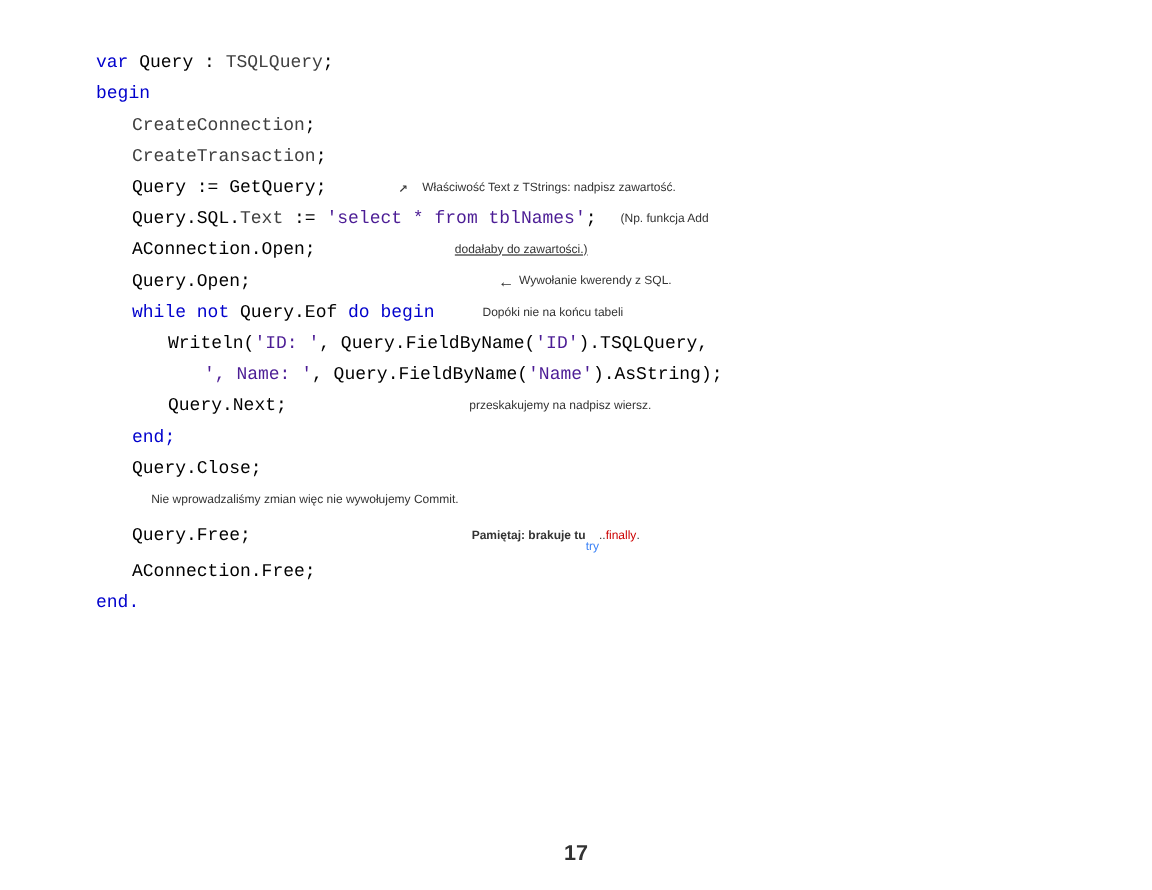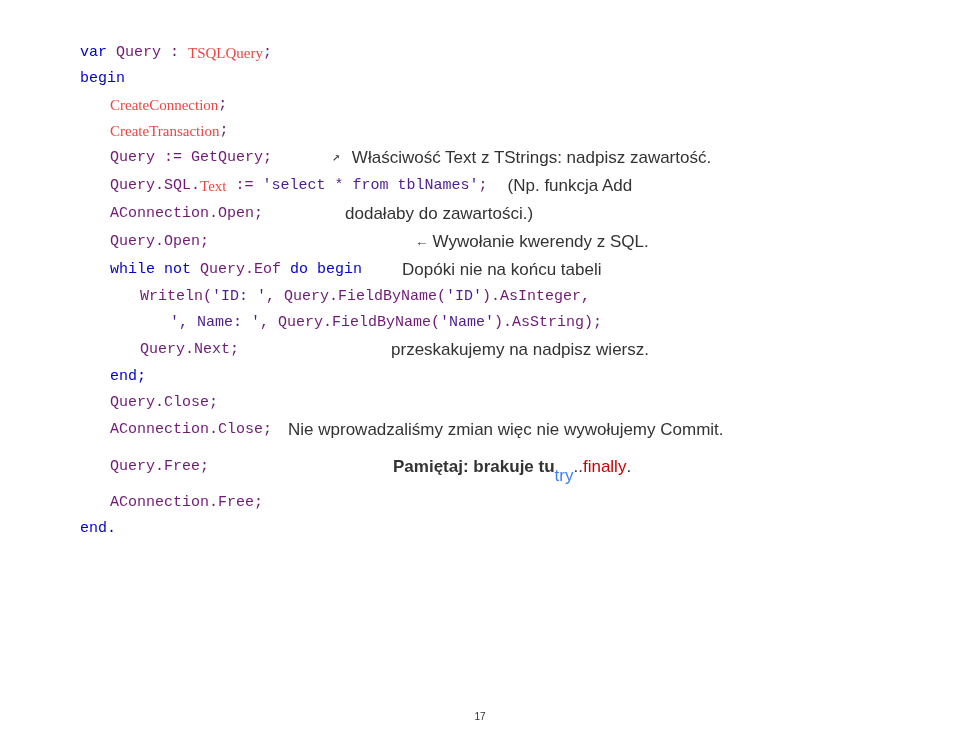--- a/index.html
+++ b/index.html
@@ -37,45 +37,46 @@
       align-items: center;
       position: relative;
       min-height: 26px;
     }
 
     .code-text {
       white-space: pre;
     }
 
     .kw-blue { color: #0000cc; font-weight: normal; }
-    .kw-red { color: #ef4444; font-family: Liberation Serif, serif; }
+    .kw-red { color: #404040; }
     .kw-magenta { color: #4c1d95; }
-    .text-black { color: #701a75; }
+    .text-black { color: #000000; }
 
     .annotation {
       font-family: Arial, Helvetica, sans-serif;
-      font-size: 17px;
+      font-size: 10px;
       color: #333333;
       font-style: normal;
       margin-left: 8px;
       white-space: nowrap;
     }
 
     .indent1 { padding-left: 30px; }
     .indent2 { padding-left: 60px; }
     .indent3 { padding-left: 90px; }
 
     .page-number {
       position: absolute;
       bottom: 20px;
       left: 50%;
       transform: translateX(-50%);
       font-family: Arial, Helvetica, sans-serif;
-      font-size: 10px;
+      font-size: 18px;
       color: #333333;
+      font-weight: bold;
     }
 
     .try-link { color: #3b82f6; margin-top: 18px; }
     .finally-link { color: #cc0000; }
   </style>
 </head>
 <body>
 
 <div class="page-container">
   <div class="code-block">
@@ -113,21 +114,21 @@
       <span class="code-text text-black">Query.SQL.</span>
       <span class="code-text kw-red">Text</span>
       <span class="code-text text-black"> := </span>
       <span class="code-text kw-magenta">'select * from tblNames'</span>
       <span class="code-text text-black">;</span>
       <span style="margin-left:20px;" class="annotation">(Np. funkcja Add</span>
     </div>
 
     <div class="line indent1">
       <span class="code-text text-black">AConnection.Open;</span>
-      <span style="margin-left:82px;" class="annotation">dodałaby do zawartości.)</span>
+      <span style="margin-left:116px;text-decoration:underline;" class="annotation">dodałaby do zawartości.)</span>
     </div>
 
     <div class="line indent1">
       <span class="code-text text-black">Query.Open;</span>
       <span style="margin-left:206px;display:inline-flex;align-items:center;">
         <span style="font-family:Arial,sans-serif;font-size:13.5px;color:#333;margin-right:4px;">←</span>
         <span class="annotation" style="margin-left:0;">Wywołanie kwerendy z SQL.</span>
       </span>
     </div>
 
@@ -138,21 +139,21 @@
       <span class="code-text kw-blue">do </span>
       <span class="code-text kw-blue">begin</span>
       <span style="margin-left:40px;" class="annotation">Dopóki nie na końcu tabeli</span>
     </div>
 
     <div class="line indent2">
       <span class="code-text text-black">Writeln(</span>
       <span class="code-text kw-magenta">'ID: '</span>
       <span class="code-text text-black">, Query.FieldByName(</span>
       <span class="code-text kw-magenta">'ID'</span>
-      <span class="code-text text-black">).AsInteger,</span>
+      <span class="code-text text-black">).TSQLQuery,</span>
     </div>
 
     <div class="line indent3">
       <span class="code-text kw-magenta">', Name: '</span>
       <span class="code-text text-black">, Query.FieldByName(</span>
       <span class="code-text kw-magenta">'Name'</span>
       <span class="code-text text-black">).AsString);</span>
     </div>
 
     <div class="line indent2">
@@ -162,21 +163,20 @@
 
     <div class="line indent1">
       <span class="code-text kw-blue">end;</span>
     </div>
 
     <div class="line indent1">
       <span class="code-text text-black">Query.Close;</span>
     </div>
 
     <div class="line indent1">
-      <span class="code-text text-black">AConnection.Close;</span>
       <span style="margin-left:16px;" class="annotation">Nie wprowadzaliśmy zmian więc nie wywołujemy Commit.</span>
     </div>
 
     <div class="line indent1">
       <span class="code-text text-black">Query.Free;</span>
       <span style="margin-left:174px;display:inline-flex;align-items:center;">
         <span class="annotation" style="margin-left:10px;font-weight:bold;">Pamiętaj: brakuje tu </span>
         <span class="annotation try-link" style="margin-left:0;">try</span>
         <span class="annotation" style="margin-left:0;">..</span>
         <span class="annotation finally-link" style="margin-left:0;">finally</span>

